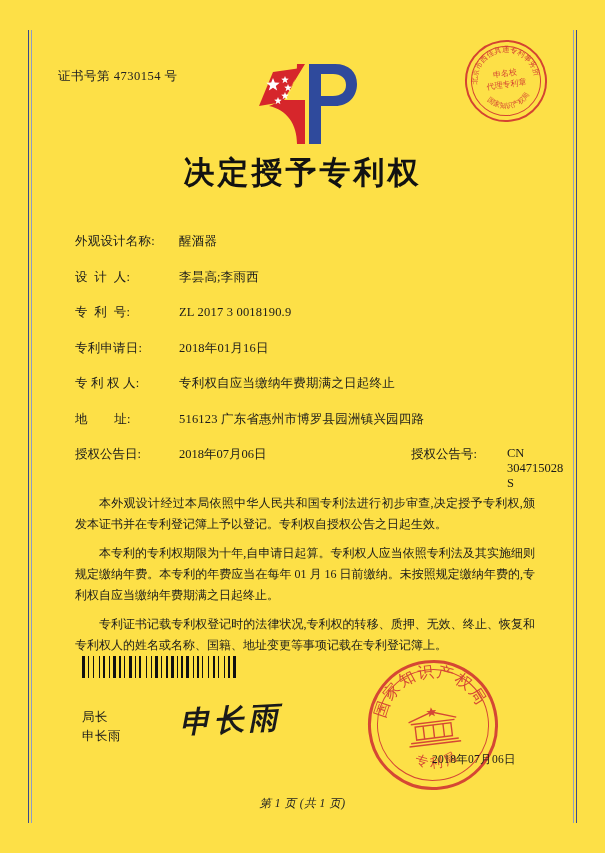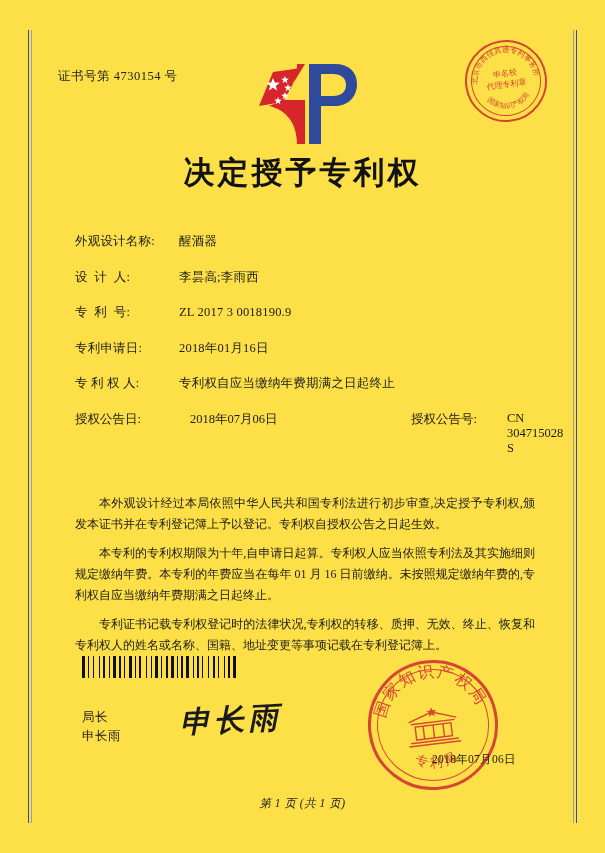--- a/index.html
+++ b/index.html
@@ -123,21 +123,21 @@
   .field .val {
     flex: 1 1 auto;
     letter-spacing: 0.2px;
   }
   .field-row2 {
     display: flex;
     align-items: baseline;
     font-size: 12.5px;
     margin-bottom: 18px;
   }
-  .field-row2 .col-a { width: 300px; flex: 0 0 300px; display:flex;gap:11px; }
+  .field-row2 .col-a { width: 300px; flex: 0 0 300px; display:flex; }
   .field-row2 .col-b { flex: 1 1 auto; display:flex; }
   .field-row2 .lbl { width: 104px; flex: 0 0 104px; white-space: pre; }
   .field-row2 .lbl-b { width: 96px; flex: 0 0 96px; white-space: pre; margin-left: 36px; }
 
   .paras {
     position: absolute;
     left: 75px;
     right: 62px;
     top: 493px;
     font-size: 12px;
@@ -304,20 +304,24 @@
       <span class="lbl">专  利  号:</span>
       <span class="val">ZL 2017 3 0018190.9</span>
     </div>
     <div class="field">
       <span class="lbl">专利申请日:</span>
       <span class="val">2018年01月16日</span>
     </div>
     <div class="field">
       <span class="lbl">专 利 权 人:</span>
       <span class="val">专利权自应当缴纳年费期满之日起终止</span>
+    </div>
+    <div class="field">
+      <span class="lbl">地        址:</span>
+      <span class="val">516123  广东省惠州市博罗县园洲镇兴园四路</span>
     </div>
 
     <div class="field-row2">
       <span class="col-a">
         <span class="lbl">授权公告日:</span>
         <span class="val">2018年07月06日</span>
       </span>
       <span class="col-b">
         <span class="lbl-b">授权公告号:</span>
         <span class="val">CN 304715028 S</span>

